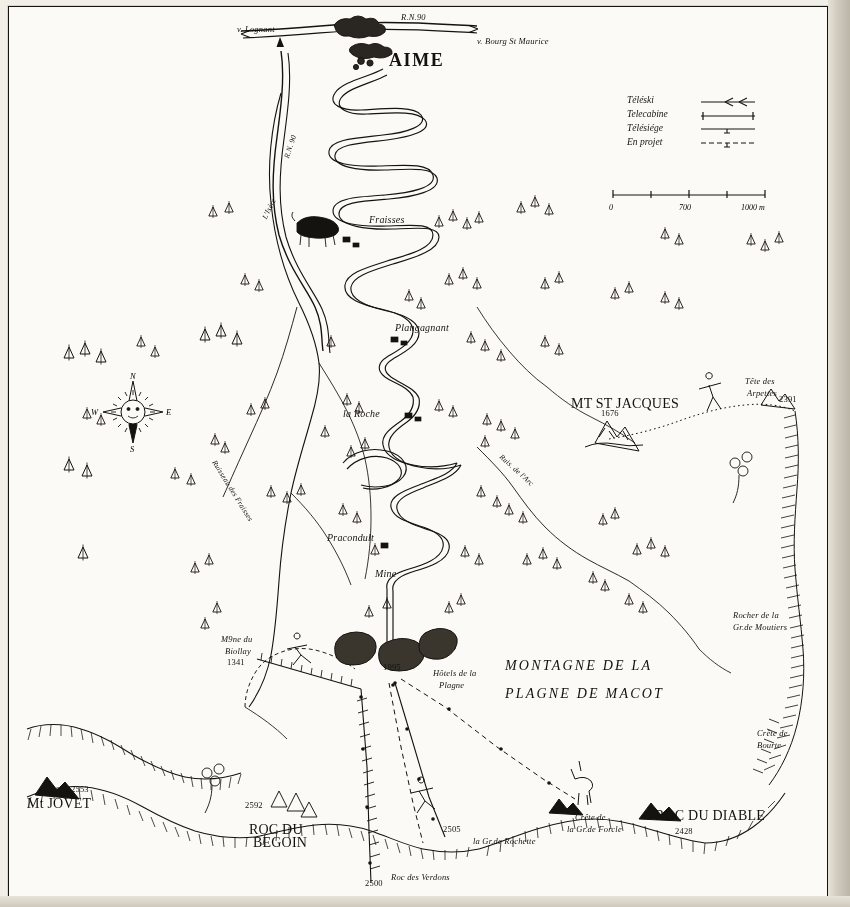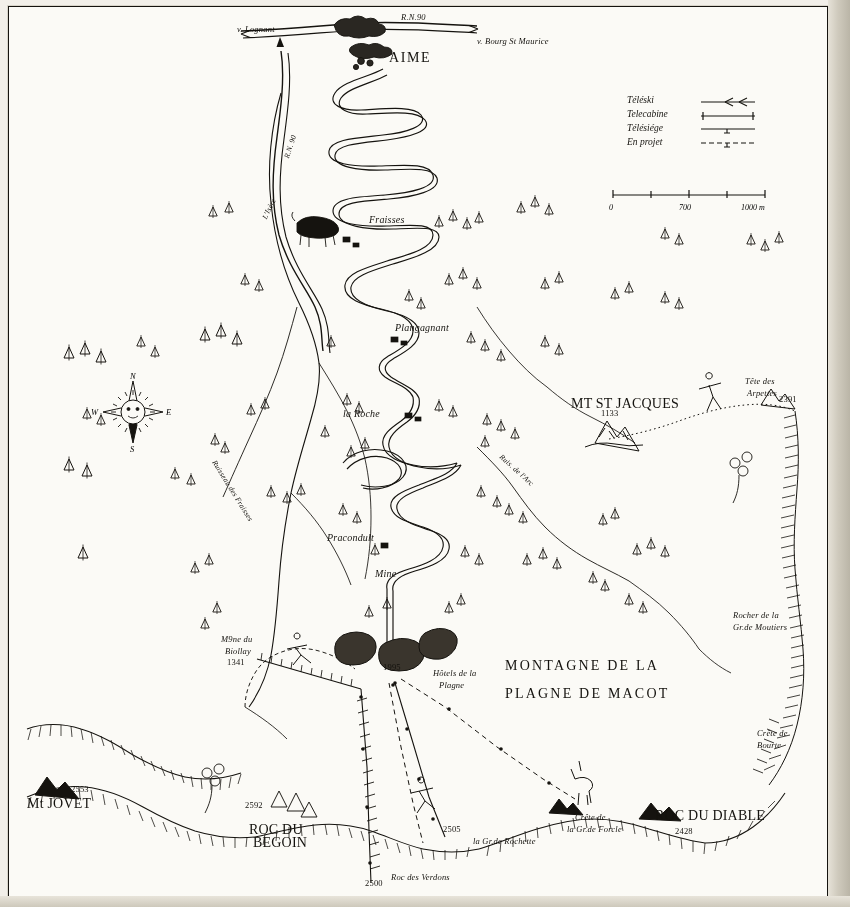--- a/index.html
+++ b/index.html
@@ -54,25 +54,25 @@
   }
   .lbl {
     position: absolute;
     font-family: "Liberation Serif", serif;
     color: #14120e;
     white-space: nowrap;
     line-height: 1.05;
     letter-spacing: 0.2px;
   }
   .lbl.it { font-style: italic; }
-  .lbl.sp { letter-spacing: 2.2px; }
+  .lbl.sp { letter-spacing: 2.2px; font-style: italic; }
   .lbl.tiny { font-size: 7.5px; }
   .lbl.small { font-size: 8.5px; }
   .lbl.med { font-size: 10px; }
-  .lbl.big { font-size: 14px; font-weight: normal; letter-spacing: 1.6px; }
+  .lbl.big { font-size: 18px; font-weight: bold; letter-spacing: 1.6px; }
   .lbl.cap { font-size: 14px; }
   .rot-a { transform: rotate(-72deg); transform-origin: left top; }
   .rot-b { transform: rotate(-64deg); transform-origin: left top; }
   .rot-c { transform: rotate(58deg); transform-origin: left top; }
   .rot-d { transform: rotate(42deg); transform-origin: left top; }
   #legend {
     position: absolute;
     left: 604px;
     top: 88px;
     width: 160px;
@@ -695,21 +695,21 @@
     <span class="lbl it med" style="left:360px;top:208px">Fraisses</span>
     <span class="lbl it med" style="left:386px;top:316px">Plangagnant</span>
     <span class="lbl it med" style="left:334px;top:402px">la Roche</span>
     <span class="lbl it med" style="left:318px;top:526px">Pracondult</span>
     <span class="lbl it med" style="left:366px;top:562px">Mine</span>
     <span class="lbl it small" style="left:424px;top:662px">Hôtels de la</span>
     <span class="lbl it small" style="left:430px;top:674px">Plagne</span>
     <span class="lbl small" style="left:374px;top:656px">1995</span>
 
     <span class="lbl cap" style="left:562px;top:390px">MT ST JACQUES</span>
-    <span class="lbl small" style="left:592px;top:402px">1133</span>
+    <span class="lbl small" style="left:592px;top:402px">1676</span>
 
     <span class="lbl it small" style="left:736px;top:370px">Tête des</span>
     <span class="lbl it small" style="left:738px;top:382px">Arpettes</span>
     <span class="lbl small" style="left:770px;top:388px">2391</span>
 
     <span class="lbl it small" style="left:724px;top:604px">Rocher de la</span>
     <span class="lbl it small" style="left:724px;top:616px">Gr.de Moutiers</span>
 
     <span class="lbl it small" style="left:748px;top:722px">Crête de</span>
     <span class="lbl it small" style="left:748px;top:734px">Bourte</span>

